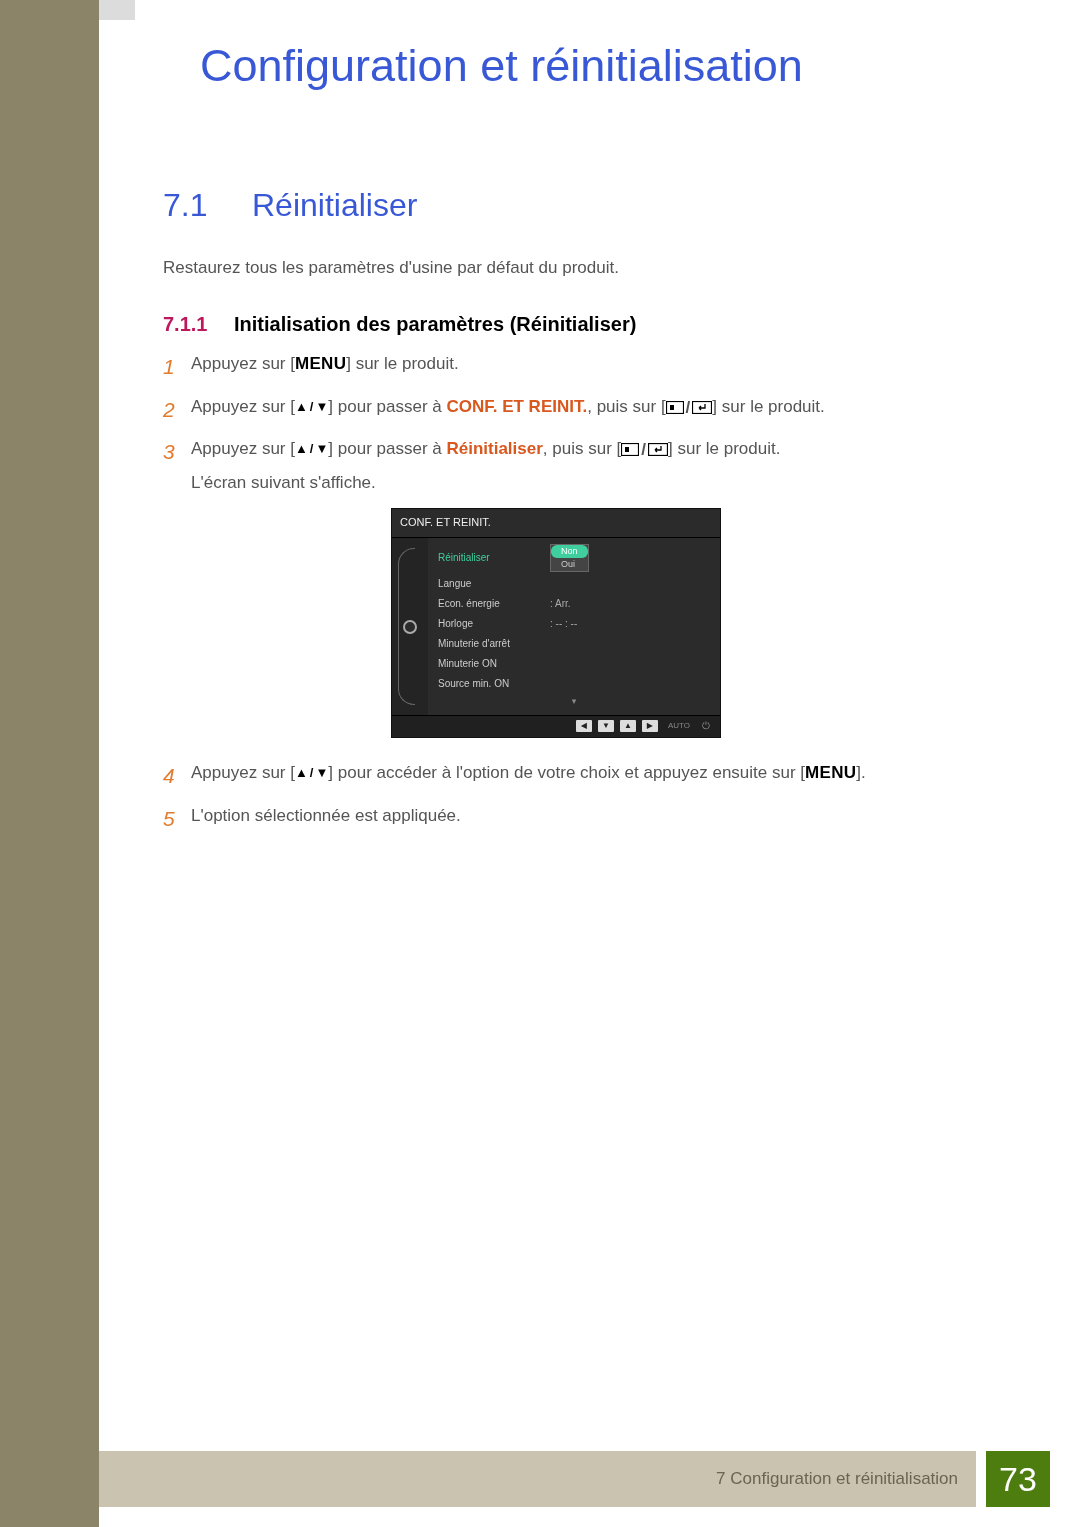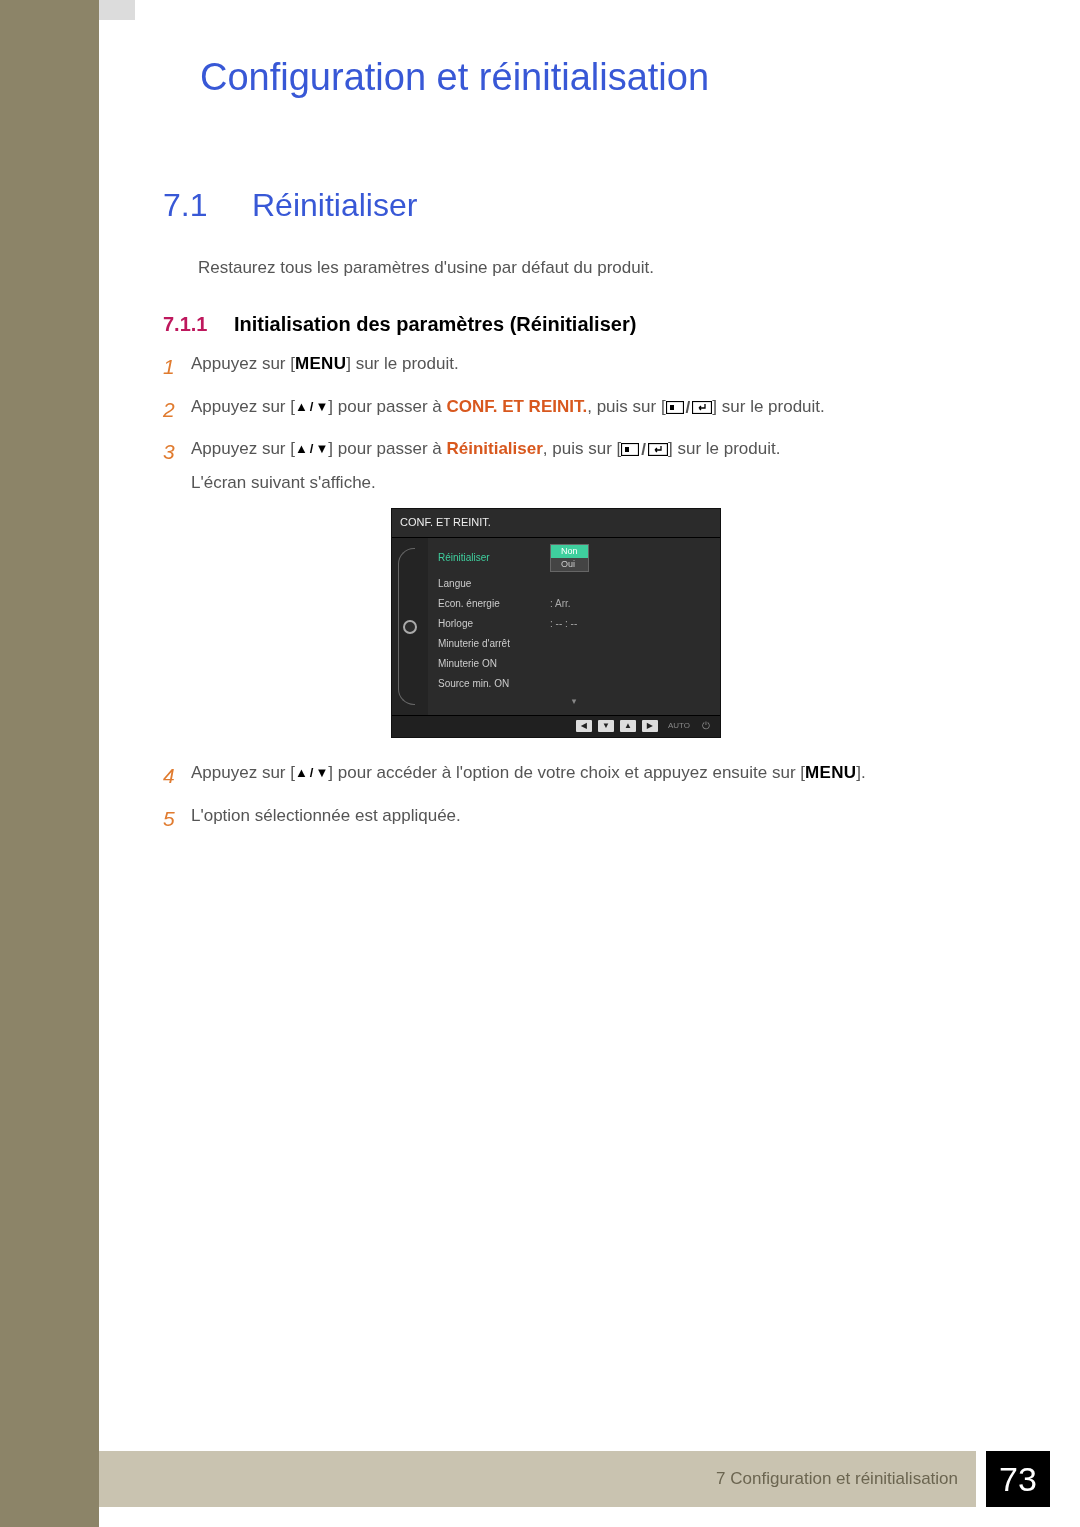--- a/index.html
+++ b/index.html
@@ -18,22 +18,22 @@
     background: #dcdcdc;
   }
   .side-bar {
     position: absolute;
     top: 0; left: 0;
     width: 99px; height: 1527px;
     background: #8c8468;
   }
   .page-title {
     position: absolute;
-    top: 56px; left: 200px;
-    font-size: 38px;
+    top: 40px; left: 200px;
+    font-size: 45px;
     font-weight: 400;
     color: #3858d6;
   }
   .section-num {
     position: absolute;
     top: 187px; left: 163px;
     font-size: 32px;
     color: #3858d6;
     font-weight: 400;
   }
@@ -42,21 +42,20 @@
     top: 187px; left: 252px;
     font-size: 32px;
     color: #3858d6;
     font-weight: 400;
   }
   .section-desc {
     position: absolute;
     top: 258px; left: 163px;
     font-size: 17px;
     color: #555;
-    margin-left: 35px;
   }
   .subsection-num {
     position: absolute;
     top: 313px; left: 163px;
     font-size: 20px;
     color: #be185d;
     font-weight: bold;
   }
   .subsection-title {
     position: absolute;
@@ -159,21 +158,21 @@
   .osd-val { flex: 1; color: #aaa; }
   .osd-row.active .osd-label { color: #3fcf9e; }
   .osd-popup {
     display: inline-block;
     background: #444;
     border: 1px solid #666;
     font-size: 9px;
     line-height: 1.2;
   }
   .osd-popup div { padding: 1px 10px; color: #ccc; }
-  .osd-popup .sel { background: #3fcf9e; color: #fff; }
+  .osd-popup .sel { background: #3fcf9e; color: #fff; border-radius: 6px; }
   .osd-arrow {
     text-align: center;
     color: #888;
     font-size: 9px;
     padding-bottom: 3px;
   }
   .osd-footer {
     display: flex;
     justify-content: flex-end;
     gap: 6px;
@@ -220,21 +219,21 @@
     margin-right: 10px;
     display: flex;
     align-items: center;
     justify-content: flex-end;
     padding-right: 18px;
     color: #6b6550;
     font-size: 17px;
   }
   .footer-num {
     width: 64px;
-    background: #000000;
+    background: #4d7c0f;
     color: #fff;
     font-size: 34px;
     display: flex;
     align-items: center;
     justify-content: center;
   }
   svg.icon-inline { vertical-align: middle; }
 </style>
 </head>
 <body>

